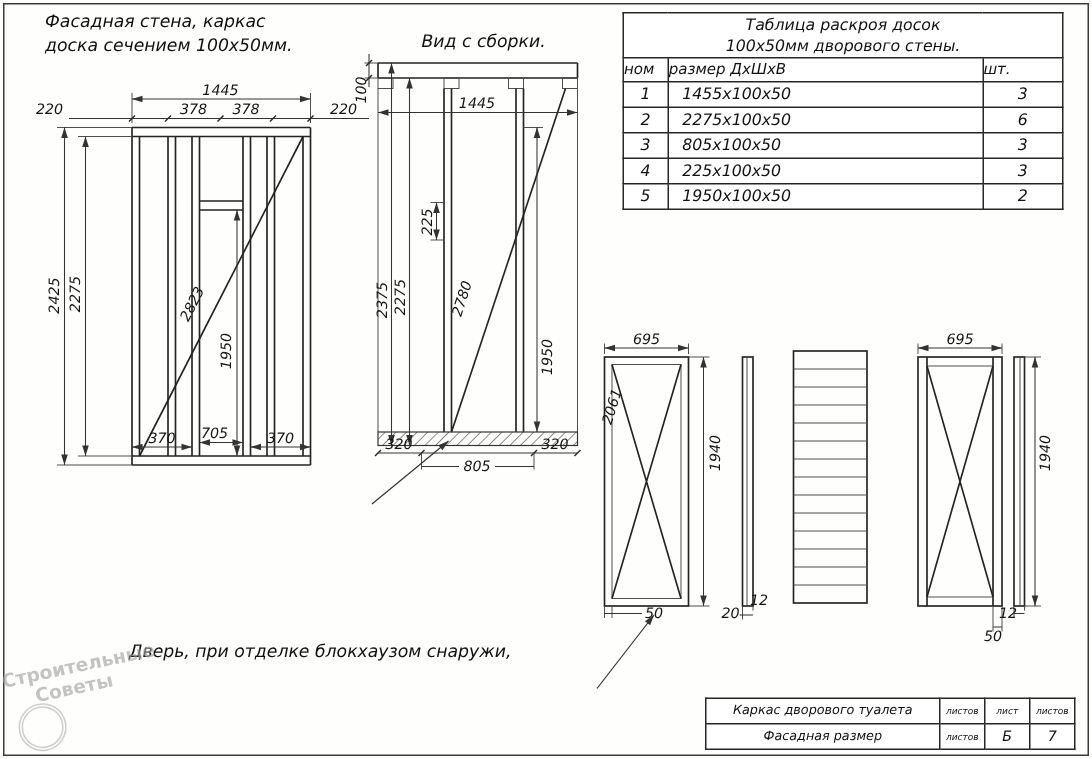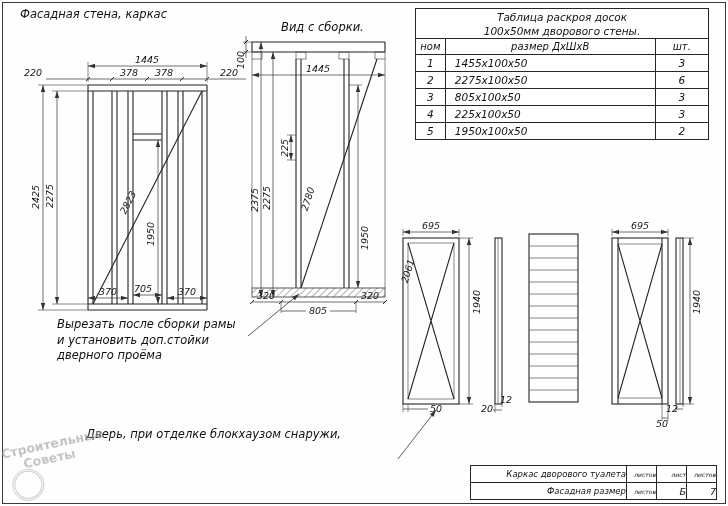--- a/index.html
+++ b/index.html
@@ -13,27 +13,27 @@
   .tl{stroke:#4a4a4a;stroke-width:.65;fill:none}
   .dim{stroke:#333;stroke-width:.7;fill:none;marker-start:url(#arw);marker-end:url(#arw)}
   .dimn{stroke:#333;stroke-width:.7;fill:none}
   .tick{stroke:#2c2c2c;stroke-width:1;fill:none}
   .lead{stroke:#333;stroke-width:.8;fill:none;marker-end:url(#arw)}
   .note{position:absolute;font-style:italic;color:#101010;font-size:11.5px;line-height:15.5px;white-space:nowrap}
   table{border-collapse:collapse;position:absolute;background:#fff}
   td{border:1px solid #262626;font-style:italic;color:#111;vertical-align:middle}
   .cuttable{left:415px;top:8px;width:294px}
   .cuttable .tt{height:30px;text-align:center;font-size:10.5px;line-height:14px}
-  .cuttable .hd td{height:16px;text-align:center;font-size:10px}
+  .cuttable .hd td{height:16px;font-size:10px}
   .cuttable .dr td{height:17px;font-size:10.5px}
   .cuttable .dr .num{text-align:center}
   .cuttable .dr .size{padding-left:9px}
   .cuttable .dr .qty{text-align:center}
   .tblock{left:470px;top:465px}
-  .tblock td{height:17px;text-align:right}
+  .tblock td{height:17px;text-align:center}
   .tblock .main{width:156px;font-size:8.5px}
   .tblock .small{width:30px;font-size:6px}
   .tblock .big{font-size:9.5px}
   .watermark{position:absolute;left:2px;top:438px;width:92px;color:#a0a0a0;opacity:.62;transform:rotate(-12deg);font-weight:bold;font-size:12.5px;line-height:14px;text-align:center}
   .wm-circle{position:absolute;left:4px;top:26px;width:32px;height:32px;border:3px double #b0b0b0;border-radius:50%}
 </style>
 </head>
 <body>
 
 <div class="sheet">
@@ -169,34 +169,30 @@
       <text x="672" y="412" text-anchor="middle">12</text>
       <text x="662" y="427" text-anchor="middle">50</text>
     </g>
 
     <g>
       <line class="lead" x1="248" y1="336" x2="299" y2="294"></line>
       <line class="lead" x1="398" y1="459" x2="436" y2="410"></line>
     </g>
   </svg>
 
-  <div class="note" style="left:20px;top:7px">
+  <div class="note" style="left:30px;top:7px">
     <div>Фасадная стена, каркас</div>
+    <div>доска сечением 100х50мм.</div>
   </div>
 
   <div class="note" style="left:281px;top:20px">
     <div>Вид с сборки.</div>
   </div>
 
 
-  <div class="note" style="left:57px;top:317px">
-    <div>Вырезать после сборки рамы</div>
-    <div>и установить доп.стойки</div>
-    <div>дверного проёма</div>
-  </div>
 
   <div class="note" style="left:86px;top:427px">
     <div>Дверь, при отделке блокхаузом снаружи,</div>
   </div>
 
   <table class="cuttable">
     <colgroup>
         <col style="width:30px">
         <col style="width:212px">
         <col style="width:54px">

